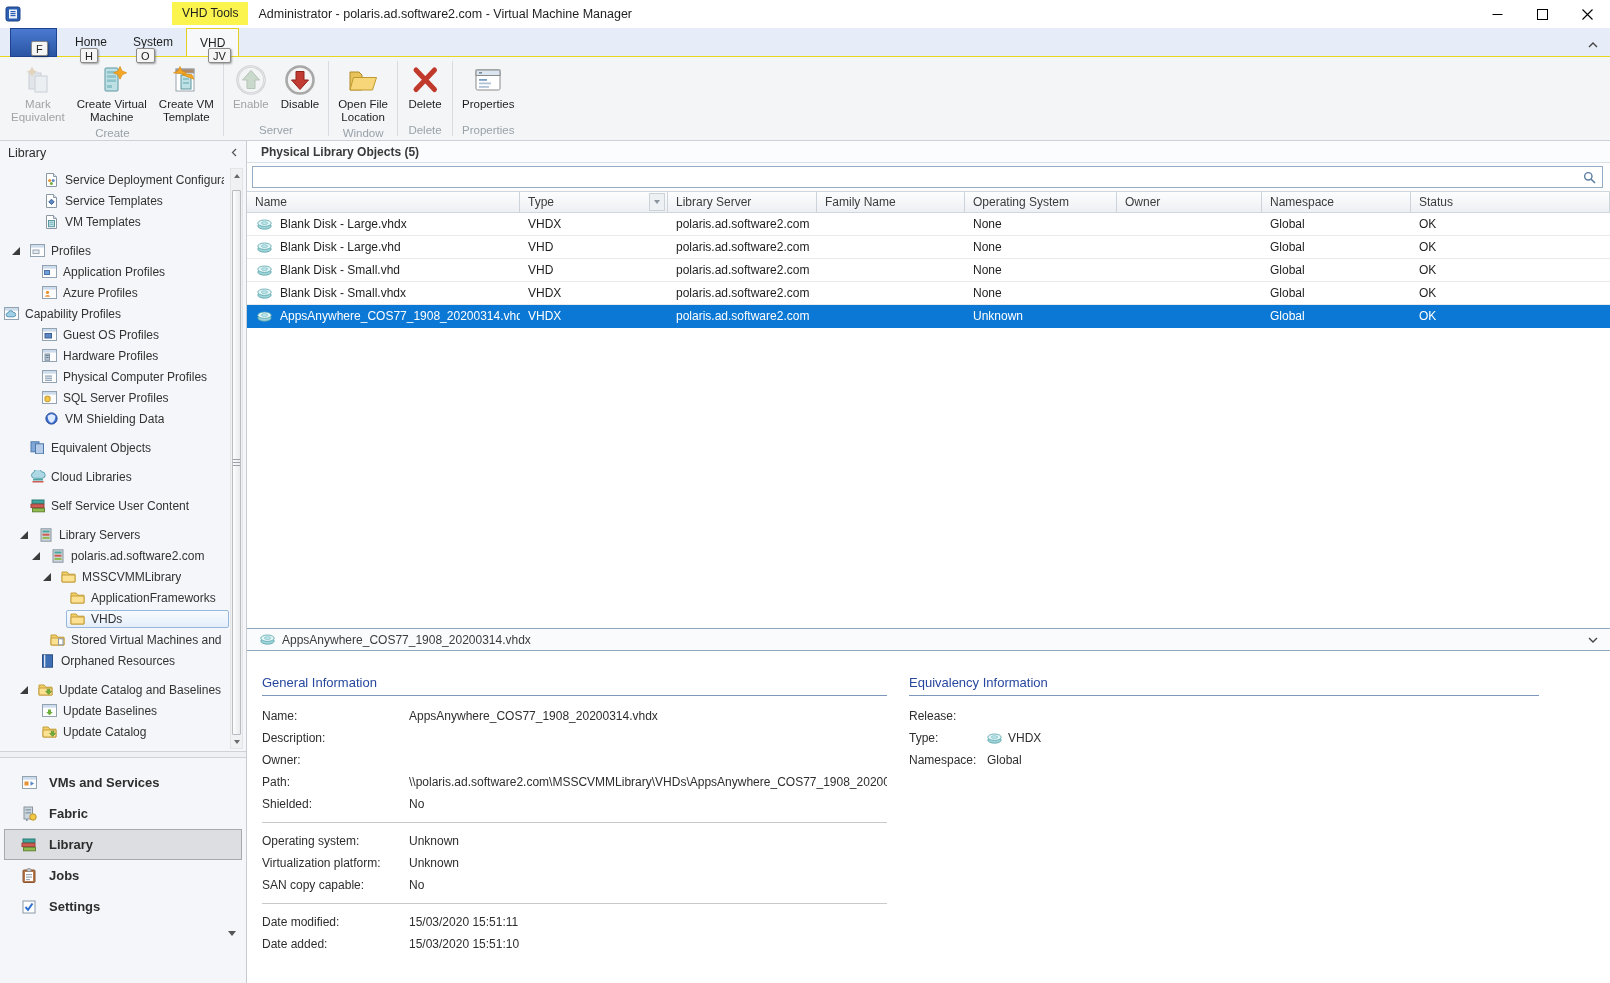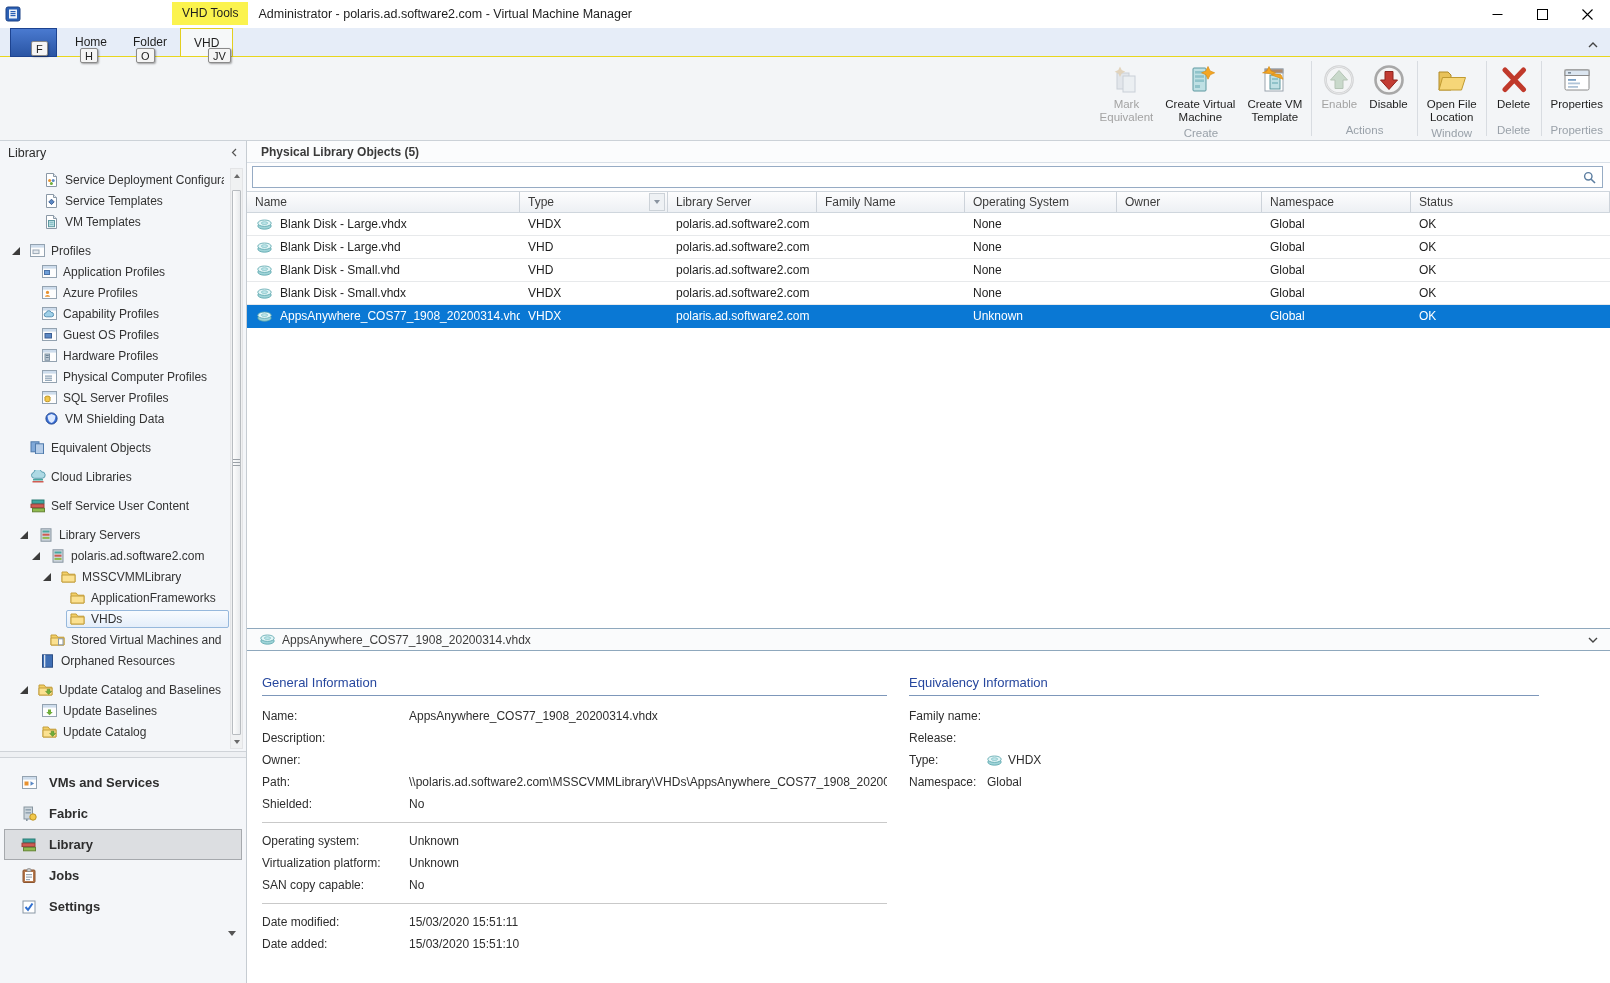--- a/index.html
+++ b/index.html
@@ -25,21 +25,21 @@
   .tab{padding:0 13px;line-height:28px;font-size:12px;color:#1e1e1e;}
   .tab.active{background:#f6f8f9;border:1px solid #e3cf1f;border-bottom:none;position:relative;z-index:2;}
   .ribbon-collapse{position:absolute;right:12px;top:9px;}
 
   .keytip{position:absolute;z-index:20;background:#f5f5f5;border:1px solid #8a8a8a;border-radius:2px;
     box-shadow:1px 1px 2px rgba(0,0,0,.35);font-size:11px;color:#222;padding:0 4px;min-width:10px;
     height:15px;line-height:15px;text-align:center;}
 
   
   .ribbon{height:84px;background:#f3f5f7;border-bottom:1px solid #ccd2d8;display:flex;
-    align-items:stretch;padding:1px 0 0 4px;justify-content:flex-end;}
+    align-items:stretch;padding:1px 0 0 4px;}
   .rgroup{display:flex;flex-direction:column;padding:0 2px;}
   .rbuttons{display:flex;flex:1;align-items:flex-start;justify-content:center;gap:2px;padding-top:1px;}
   .rbtn{display:flex;flex-direction:column;align-items:center;padding:2px 5px;min-width:46px;}
   .ricon{height:37px;display:flex;align-items:center;justify-content:center;}
   .rlabel{text-align:center;font-size:11.5px;line-height:13px;color:#1e1e1e;display:flex;flex-direction:column;}
   .rbtn.disabled .rlabel{color:#a3a3a3;}
   .rbtn.disabled .ricon{opacity:.45;filter:grayscale(55%);}
   .rgroup-label{text-align:center;color:#99a1a9;font-size:11.5px;height:17px;line-height:15px;}
   .rdivider{width:1px;background:#d8dce1;margin:3px 2px 4px 2px;}
 
@@ -158,21 +158,21 @@
         <svg width="11" height="11" viewBox="0 0 11 11">
           <path d="M0.5 0.5 L10.5 10.5 M10.5 0.5 L0.5 10.5" stroke="#000" stroke-width="1.1"></path>
         </svg>
       </span>
   </div>
 
   <div class="tabrow">
     <div class="file-btn"></div>
     <div class="tabs">
       <div class="tab">Home</div>
-      <div class="tab">Folder</div>
+      <div class="tab">System</div>
       <div class="tab active">VHD</div>
     </div>
     <span class="ribbon-collapse"><svg width="10" height="6" viewBox="0 0 10 6">
           <path d="M1 5 L5 1 L9 5" fill="none" stroke="#444" stroke-width="1.4"></path>
         </svg></span>
   </div>
 
   <div class="keytip" style="left:31px;top:41px">F</div>
   <div class="keytip" style="left:80px;top:48px">H</div>
   <div class="keytip" style="left:136px;top:48px">O</div>
@@ -249,21 +249,21 @@
               <svg width="34" height="34" viewBox="0 0 34 34">
                 <circle cx="17" cy="17" r="13.5" fill="#f4f4f4" stroke="#a8a8a8" stroke-width="2.6"></circle>
                 <path d="M17 26.5 L8.5 17 L13 17 L13 8.5 L21 8.5 L21 17 L25.5 17 Z" fill="#c23b32" stroke="#8f241d"></path>
               </svg>
             </span>
             <span class="rlabel">
               <span class="rline">Disable</span>
             </span>
           </div>
         </div>
-        <div class="rgroup-label">Actions</div>
+        <div class="rgroup-label">Server</div>
       </div>
       <div class="rdivider"></div>
       <div class="rgroup">
         <div class="rbuttons">
           <div class="rbtn">
             <span class="ricon">
               <svg width="34" height="34" viewBox="0 0 34 34">
                 <path d="M4 9 L13 9 L16 12 L16 27 L4 27 Z" fill="#e8c25a" stroke="#b08a28"></path>
                 <path d="M7.5 14.5 L30.5 14.5 L26.5 27 L4 27 Z" fill="#f6d678" stroke="#c09a30"></path>
               </svg>
@@ -399,21 +399,21 @@
                   <svg width="15" height="13" viewBox="0 0 15 13">
                     <rect x="0.5" y="0.5" width="14" height="12" fill="#fdfdfd" stroke="#93a2b0"></rect>
                     <rect x="1" y="1" width="13" height="2.6" fill="#cddcec"></rect>
                     <circle cx="5.5" cy="6.4" r="1.6" fill="#e8912e"></circle>
                     <path d="M2.8 10.8 a2.8 2.5 0 0 1 5.4 0 Z" fill="#e8912e"></path>
                   </svg>
                 </span>
                 <span class="tlabel">Azure Profiles</span>
               </span>
             </div>
-            <div class="tree-item" style="padding-left: 38px;">
+            <div class="tree-item" style="">
               <span class="item-box">
                 <span class="ticon">
                   <svg width="15" height="13" viewBox="0 0 15 13">
                     <rect x="0.5" y="0.5" width="14" height="12" fill="#fdfdfd" stroke="#93a2b0"></rect>
                     <rect x="1" y="1" width="13" height="2.6" fill="#cddcec"></rect>
                     <path d="M4.2 9.8 a2 2 0 0 1 0-4 a2.6 2.6 0 0 1 5-0.4 a1.9 1.9 0 0 1 0.4 4.4 Z" fill="#9fd0e8" stroke="#5b93b5"></path>
                   </svg>
                 </span>
                 <span class="tlabel">Capability Profiles</span>
               </span>
@@ -1001,26 +1001,20 @@
             <div class="dfield left-f">
               <span class="dlabel">Date added:</span>
               <span class="dvalue">
                 <span>15/03/2020 15:51:10</span>
               </span>
             </div>
           </div>
         <div class="dcol right" id="equiv-col">
             <div class="dheading">Equivalency Information</div>
             <div class="dfield right-f">
-              <span class="dlabel">Family name:</span>
-              <span class="dvalue">
-                <span></span>
-              </span>
-            </div>
-            <div class="dfield right-f">
               <span class="dlabel">Release:</span>
               <span class="dvalue">
                 <span></span>
               </span>
             </div>
             <div class="dfield right-f">
               <span class="dlabel">Type:</span>
               <span class="dvalue">
                 <span class="dvicon">
                   <svg width="15" height="11" viewBox="0 0 15 11">

